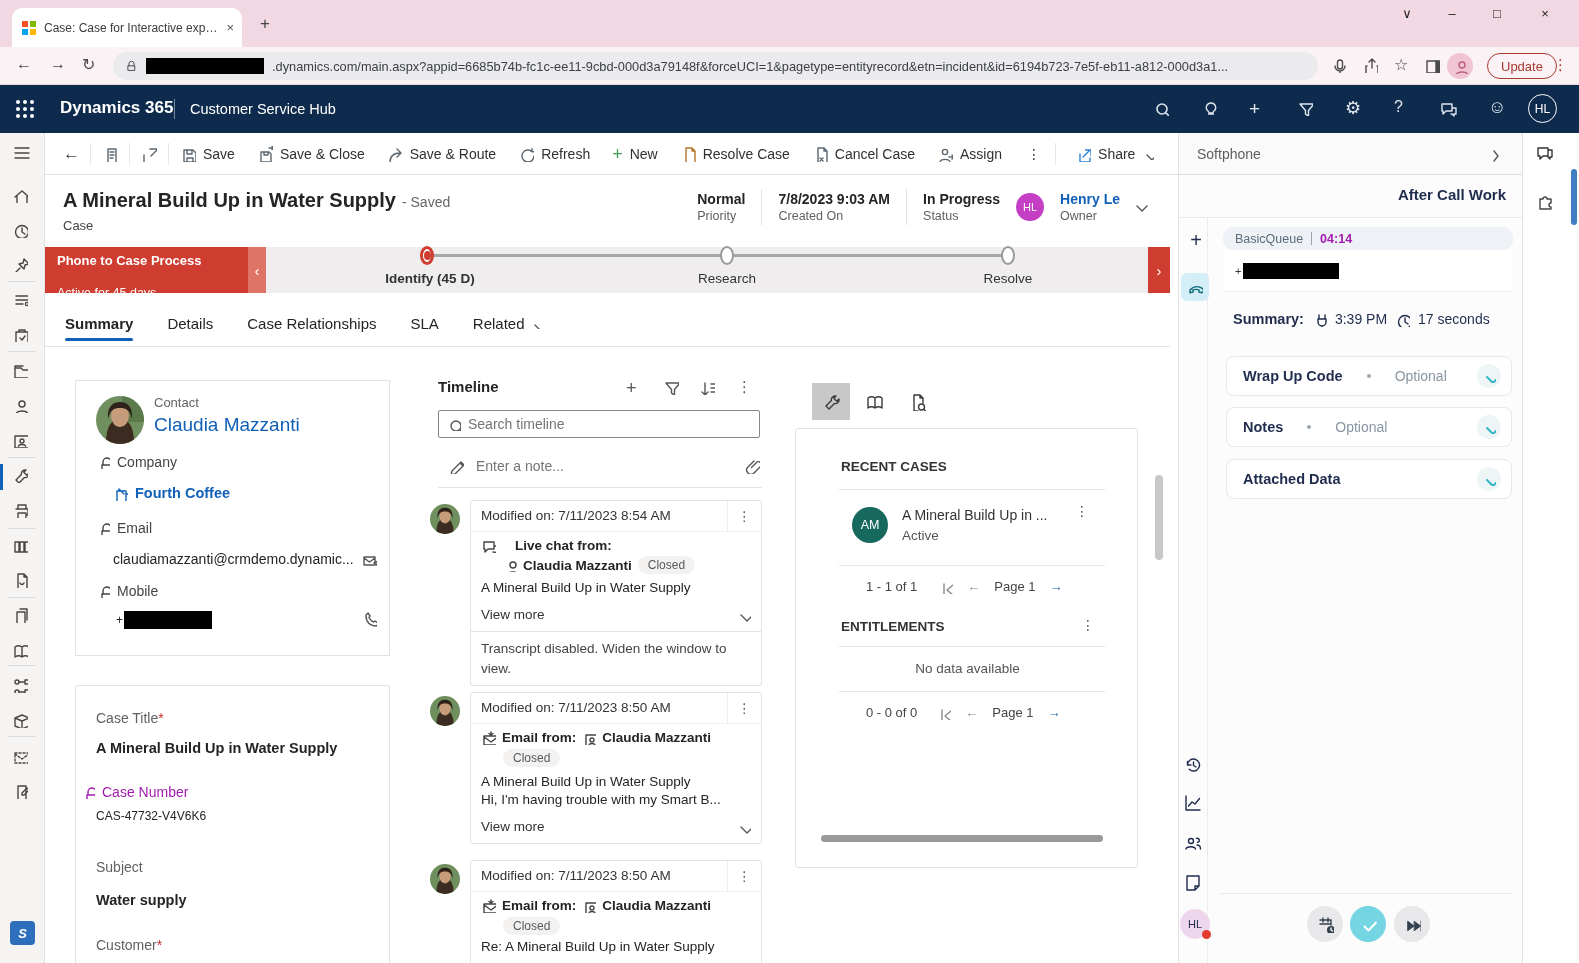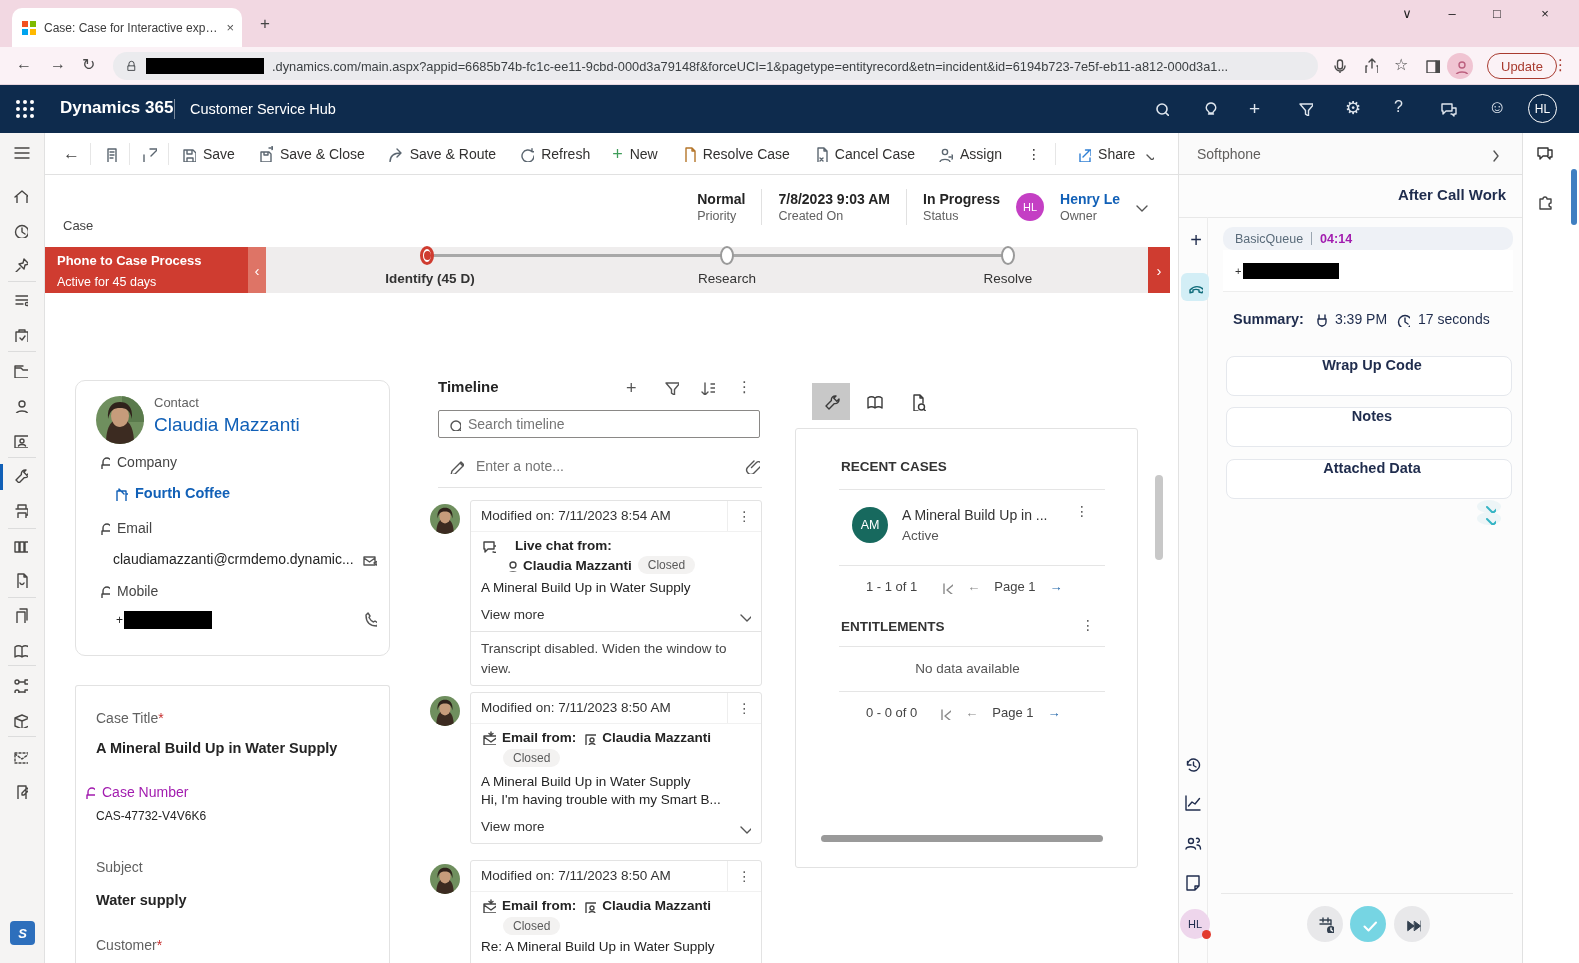--- a/index.html
+++ b/index.html
@@ -64,36 +64,36 @@
   .hf .v { font-size:14px; font-weight:600; }
   .hf .l { font-size:12.5px; color:#616161; margin-top:2px; }
   .hdiv { width:1px; height:36px; background:#e1e1e1; }
   .owner-av { width:28px; height:28px; border-radius:50%; color:#fff; font-size:11px; display:flex; align-items:center; justify-content:center; }
   .hdr-chev { position:absolute; right:30px; top:24px; color:#555; }
 
   
   .bpf { position:absolute; left:0; top:72px; width:1125px; height:46px; background:#efeded; }
   .bpf-red { position:absolute; left:0; top:0; width:203px; height:46px; background:#cf3c30; color:#fff; padding:6px 0 0 12px; }
   .bpf-red .p { font-size:13px; font-weight:700; }
-  .bpf-red .a { font-size:12.5px; margin-top:7px; }
+  .bpf-red .a { font-size:12.5px; margin-top:18px;text-decoration:underline; }
   .bpf-chev { position:absolute; top:0; height:46px; width:18px; background:#de7466; color:#fff; display:flex; align-items:center; justify-content:center; font-size:15px; }
   .bpf-track { position:absolute; top:7px; height:3px; background:#a8a8a8; }
   .stage-dot { position:absolute; top:-1px; width:14px; height:19px; border-radius:50%; background:#fff; border:2.5px solid #9a9a9a; }
   .stage-dot.active { border:3px solid #cf3c30; }
   .stage-dot.active::after { content:""; position:absolute; left:50%; top:50%; width:7px; height:9px; margin:-4.5px 0 0 -3.5px; border-radius:50%; background:#cf3c30; }
   .stage-lbl { position:absolute; top:24px; font-size:13.5px; color:#333; transform:translateX(-50%); white-space:nowrap; }
 
   
   .tabsrow { position:absolute; left:0; top:125px; width:1125px; height:47px; border-bottom:1px solid #e3e3e3; display:flex; align-items:center; gap:34px; padding-left:20px; font-size:15px; }
   .ftab { position:relative; height:100%; display:flex; align-items:center; gap:6px; }
   .ftab.on { font-weight:600; }
   .ftab.on::after { content:""; position:absolute; left:0; right:0; bottom:5px; height:3px; background:#1160b7; border-radius:2px; }
 
   
-  .card { position:absolute; background:#fff; border:1px solid #e2e2e2; border-radius:10px; }
+  .card { position:absolute; background:#fff; border:1px solid #e2e2e2; border-radius:0; }
   .avatar-photo { display:inline-block; border-radius:50%; overflow:hidden; flex:none; }
   .lockrow { display:flex; align-items:center; gap:7px; font-size:14px; color:#444; }
   .fldval { font-size:14px; color:#242424; }
   .badge { background:#f3f2f1; color:#5a5a5a; font-size:12px; border-radius:10px; padding:2px 10px; display:inline-block; }
 
   
   .tl-ic { color:#555; }
   .searchbox { position:absolute; left:8px; top:60px; width:322px; height:28px; border:1px solid #8a8886; border-radius:2px; display:flex; align-items:center; gap:7px; padding:0 8px; }
   .searchbox input { border:none; outline:none; font-size:14px; color:#333; width:100%; font-family:inherit; background:transparent; }
   .tl-entry { position:absolute; left:0; display:flex; align-items:flex-start; }
@@ -121,21 +121,21 @@
   .sp-title { position:absolute; right:16px; top:11px; font-size:15px; font-weight:700; }
   .sp-hr { position:absolute; left:0; top:42px; width:344px; border:none; border-top:1px solid #e8e8e8; }
   .sp-vline { position:absolute; left:28px; top:42px; bottom:0; width:1px; background:#ececec; }
   .sp-mini { position:absolute; width:20px; height:20px; color:#1f2c4d; }
   .phonebtn { position:absolute; left:2px; top:98px; width:28px; height:28px; border-radius:6px; background:#d3eef6; color:#0f6b7a; display:flex; align-items:center; justify-content:center; }
   .queuebar { position:absolute; left:44px; top:52px; width:290px; height:23px; background:#eef1f6; display:flex; align-items:center; gap:8px; padding:0 12px; font-size:12.5px; color:#5a6b7a;border-radius:10px; }
   .queuebar .time { color:#a21caf; font-weight:600; }
   .qsep { width:1px; height:13px; background:#9aa5b1; }
   .numcard { position:absolute; left:44px; top:75px; width:290px; height:42px; background:#fff; border-bottom:1px solid #eee; display:flex; align-items:center; padding-left:12px; gap:2px; font-size:11px; color:#333; }
   .sumrow { position:absolute; left:54px; top:136px; display:flex; align-items:center; gap:8px; font-size:14px; }
-  .accord { position:absolute; left:47px; width:286px; height:40px; background:#fff; border:1px solid #e5e8ed; border-radius:8px; display:flex; align-items:center; padding:0 10px 0 16px; gap:24px;flex-direction:column; }
+  .accord { position:absolute; left:47px; width:286px; height:40px; background:#fff; border:1px solid #e5e8ed; border-radius:8px; display:flex; align-items:center; padding:0 10px 0 16px; gap:24px; }
   .accord .lbl { font-size:14.5px; font-weight:700; }
   .accord .dot { width:4px; height:4px; border-radius:50%; background:#9aa5b1; }
   .accord .hint { font-size:14px; color:#8a96a3; }
   .accord .chev { margin-left:auto; width:24px; height:24px; border-radius:50%; background:#edf5f7; color:#35b4c4; display:flex; align-items:center; justify-content:center; }
   .sp-low { position:absolute; left:4px; width:20px; height:20px; color:#1f2c4d; }
   .sp-av { position:absolute; left:1px; top:734px; width:30px; height:30px; border-radius:50%; background:#eed6ec; color:#1f2c4d; font-size:11px; display:flex; align-items:center; justify-content:center; }
   .sp-av i { position:absolute; right:-1px; bottom:0; width:9px; height:9px; border-radius:50%; background:#e23a2e; }
   .sp-bot-hr { position:absolute; left:42px; top:718px; width:292px; border:none; border-top:1px solid #e8e8e8; }
   .cbtn { position:absolute; top:731px; width:36px; height:36px; border-radius:50%; background:#e8e8ea; color:#33404f; display:flex; align-items:center; justify-content:center; }
   .cbtn.primary { background:#76d5e3; color:#fff; }
@@ -398,20 +398,23 @@
         <path d="M3 6l7 5 7-5"></path>
       </svg></span>
   <span class="ric" style="top:650px"><svg class="i">
         <path d="M6 3h8v14H6zM15 5l2 2-5 5h-2v-2z"></path>
       </svg></span>
   <span class="sbtn">S</span>
 </div>
 
 <div class="main">
 
+  <div class="case-title">
+    <span>A Mineral Build Up in Water Supply</span><span class="saved">- Saved</span>
+  </div>
   <div class="case-entity">Case</div>
   <div class="hdr-fields">
     <div class="hf">
       <div class="v">Normal</div>
       <div class="l">Priority</div>
     </div>
     <span class="hdiv"></span>
     <div class="hf">
       <div class="v">7/8/2023 9:03 AM</div>
       <div class="l">Created On</div>
@@ -440,20 +443,32 @@
     <div class="bpf-track" style="left:382px;width:581px"></div>
     <span class="stage-dot active" style="left:375px"></span>
     <span class="stage-dot" style="left:675px"></span>
     <span class="stage-dot" style="left:956px"></span>
     <span class="stage-lbl" style="left:385px;font-weight:600">Identify  (45 D)</span>
     <span class="stage-lbl" style="left:682px">Research</span>
     <span class="stage-lbl" style="left:963px">Resolve</span>
     <div class="bpf-chev" style="left:1103px;width:22px;background:#cf3c30">›</div>
   </div>
 
+  <div class="tabsrow">
+    <span class="ftab on">Summary</span>
+    <span class="ftab">Details</span>
+    <span class="ftab">Case Relationships</span>
+    <span class="ftab">SLA</span>
+    <span class="ftab">
+        <span>Related</span>
+      <svg class="i" style="width:11px;height:11px;color:#555">
+          <path d="M4 7l6 6 6-6"></path>
+        </svg>
+      </span>
+  </div>
 
   <div class="card" style="left:30px;top:205px;width:315px;height:276px">
     <span class="avatar-photo" style="position:absolute;left:20px;top:15px;width:48px;height:48px">
       <svg viewBox="0 0 48 48" width="48" height="48">
           <rect width="48" height="48" fill="#6f8f5e"></rect>
           <rect x="26" width="22" height="26" fill="#5a7a4c"></rect>
           <path d="M10 48c0-15 4-25 14-25s14 10 14 25z" fill="#3c2b21"></path>
           <ellipse cx="24" cy="20" rx="9" ry="11" fill="#c69c7b"></ellipse>
           <path d="M12 23c-1-13 5-17 12-17s13 4 12 17c-2-9-6-11-12-11s-10 2-12 11z" fill="#2f221b"></path>
         </svg></span>

